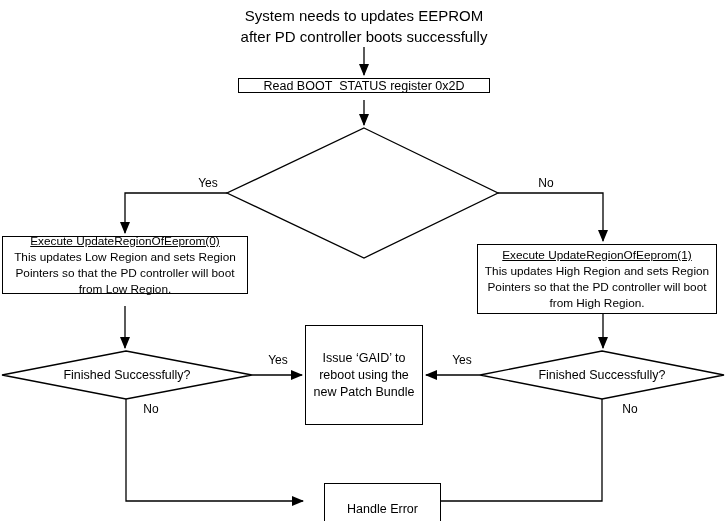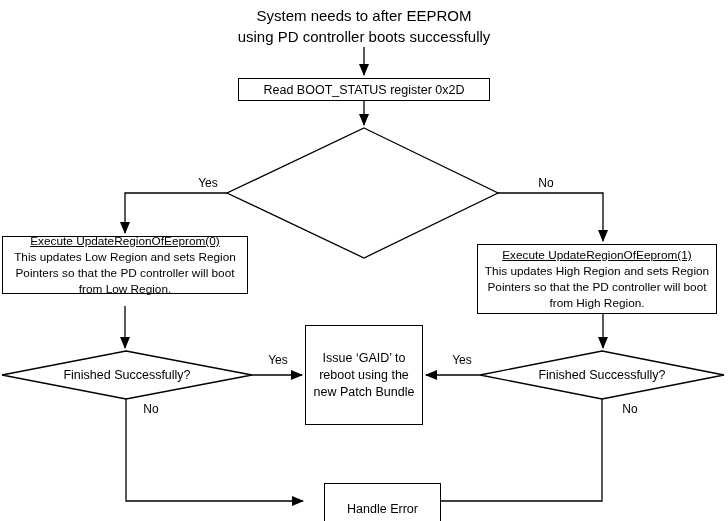--- a/index.html
+++ b/index.html
@@ -98,25 +98,25 @@
     <polyline points="602,399 602,501 426,501" fill="none" stroke="#000000" stroke-width="1.3" marker-end="url(#ah)"></polyline>
 
     <polygon points="364,128 498,193 364,258 227,193" fill="#ffffff" stroke="#000000" stroke-width="1.3"></polygon>
 
     <polygon points="126,351 252,375 126,399 2,375" fill="#ffffff" stroke="#000000" stroke-width="1.3"></polygon>
 
     <polygon points="602,351 724,375 602,399 480,375" fill="#ffffff" stroke="#000000" stroke-width="1.3"></polygon>
   </svg>
 
   <div id="title">
-    <div>System needs to after EEPROM</div>
-    <div>using PD controller boots successfully</div>
+    <div>System needs to updates EEPROM</div>
+    <div>after PD controller boots successfully</div>
   </div>
 
-  <div class="node" style="left:238px; top:78px; width:252px; height:23px;">
+  <div class="node" style="left:238px; top:78px; width:252px; height:15px;">
     <span>Read BOOT_STATUS register 0x2D</span>
   </div>
 
 
   <div class="node" style="left:2px; top:236px; width:246px; height:58px; font-size:11.8px;">
     <span class="u-title">Execute UpdateRegionOfEeprom(0)</span>
     <span class="box-body">This updates Low Region and sets Region Pointers so that the PD controller will boot from Low Region.</span>
   </div>
 
   <div class="node" style="left:477px; top:244px; width:240px; height:70px; font-size:11.8px;">

